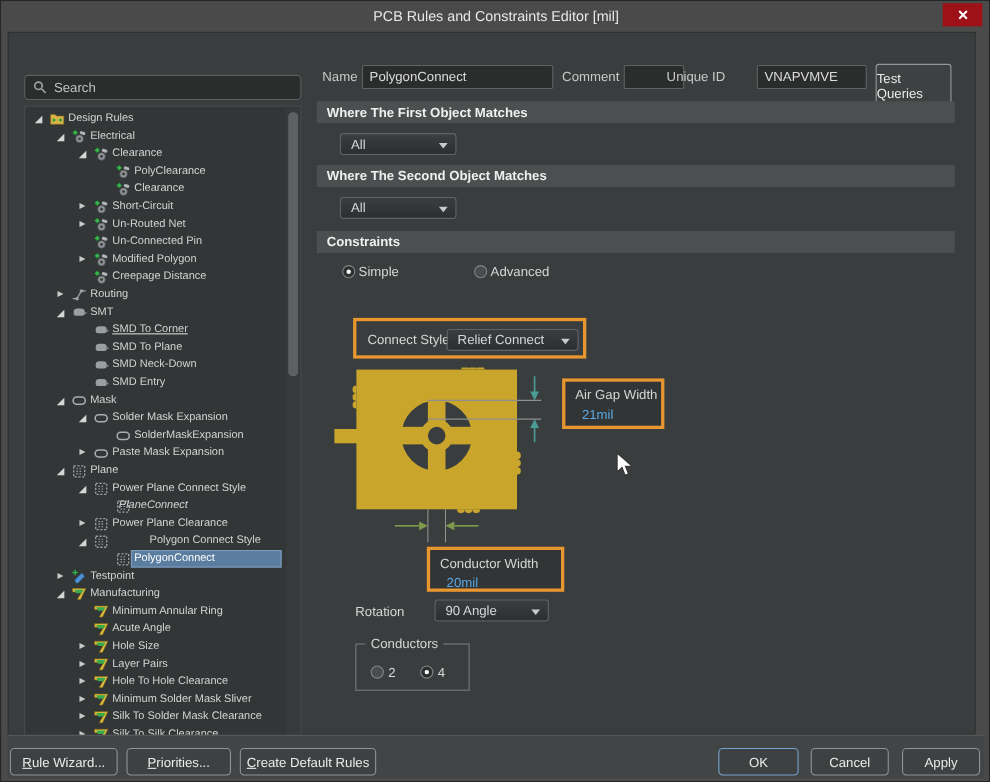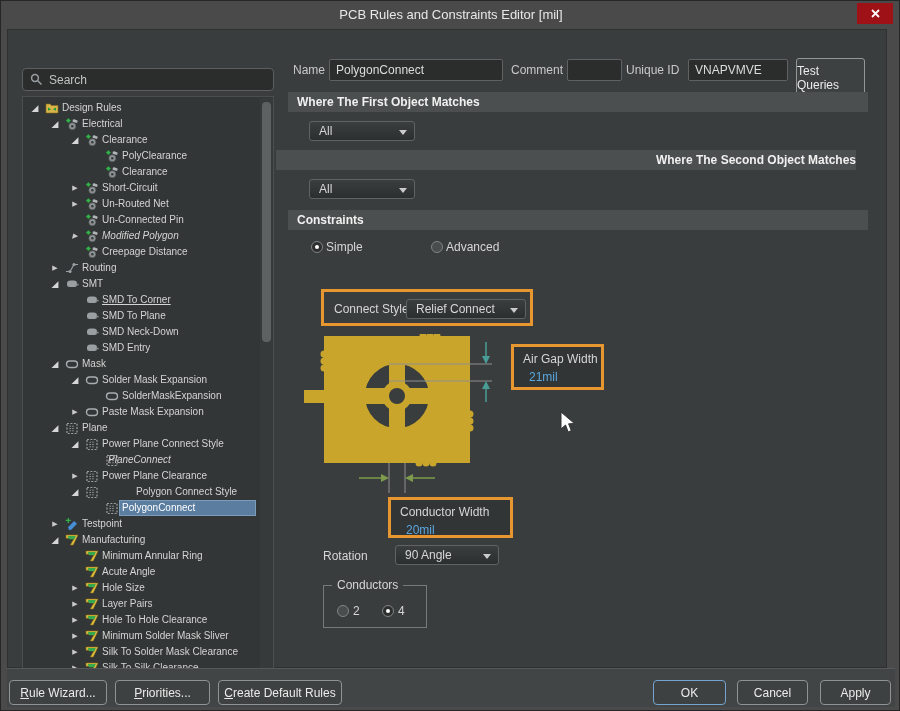--- a/index.html
+++ b/index.html
@@ -142,21 +142,21 @@
           </div>
           <div class="tree-row" style="top: 115px;">
             <span class="tree-icon" style="left: 62px;"><svg width="14" height="14" viewBox="0 0 14 14">
                 <rect x="7.6" y="2.6" width="5" height="2.8" rx="1" fill="#b0b4b6" transform="rotate(18 10 4)"></rect>
                 <circle cx="7.3" cy="9.2" r="3.4" fill="#8f9496" stroke="#5a5e60" stroke-width="0.7"></circle>
                 <circle cx="7.3" cy="9.2" r="1.3" fill="#3a3d3d"></circle>
                 <polygon points="3.4,1.2 5.8,3.6 3.4,6 1,3.6" fill="#37b24d" stroke="#1d7a30" stroke-width="0.5"></polygon>
               </svg></span>
             <span class="tree-label" style="left: 79px;">Un-Connected Pin</span>
           </div>
-          <div class="tree-row" style="top: 131px; font-style: italic;">
+          <div class="tree-row" style="top: 131px;">
             <span class="expander" style="left: 46px;">▶</span>
             <span class="tree-icon" style="left: 62px;"><svg width="14" height="14" viewBox="0 0 14 14">
                 <rect x="7.6" y="2.6" width="5" height="2.8" rx="1" fill="#b0b4b6" transform="rotate(18 10 4)"></rect>
                 <circle cx="7.3" cy="9.2" r="3.4" fill="#8f9496" stroke="#5a5e60" stroke-width="0.7"></circle>
                 <circle cx="7.3" cy="9.2" r="1.3" fill="#3a3d3d"></circle>
                 <polygon points="3.4,1.2 5.8,3.6 3.4,6 1,3.6" fill="#37b24d" stroke="#1d7a30" stroke-width="0.5"></polygon>
               </svg></span>
             <span class="tree-label" style="left: 79px;">Modified Polygon</span>
           </div>
           <div class="tree-row" style="top: 147px;">
@@ -377,28 +377,28 @@
       <div id="tree-scroll-track">
         <div id="tree-scroll-thumb"></div>
         <div id="tree-scroll-down">▼</div>
       </div>
     </div>
 
     <div class="flabel" style="left:285px;top:29px;">Name</div>
     <div class="field" style="left:321px;top:29px;width:174px;">PolygonConnect</div>
     <div class="flabel" style="left:503px;top:29px;">Comment</div>
     <div class="field" style="left:559px;top:29px;width:55px;"></div>
-    <div class="flabel" style="left:598px;top:29px;margin-left:20px;">Unique ID</div>
+    <div class="flabel" style="left:598px;top:29px;">Unique ID</div>
     <div class="field" style="left:680px;top:29px;width:100px;">VNAPVMVE</div>
     <div class="btn" style="left:788px;top:28px;width:69px;height:40px;">Test Queries</div>
 
     <div class="section-hdr" style="left:280px;top:62px;">Where The First Object Matches</div>
     <div class="dropdown" style="left:301px;top:91px;width:106px;"><span>All</span><span class="dd-arrow"></span></div>
 
-    <div class="section-hdr" style="left:268px;top:120px;text-align:right;">Where The Second Object Matches</div>
+    <div class="section-hdr" style="left:280px;top:120px;">Where The Second Object Matches</div>
     <div class="dropdown" style="left:301px;top:149px;width:106px;"><span>All</span><span class="dd-arrow"></span></div>
 
     <div class="section-hdr" style="left:280px;top:180px;">Constraints</div>
 
     <span class="radio checked" style="left:303px;top:211px;"></span>
     <span class="rlabel" style="left:318px;top:210px;">Simple</span>
     <span class="radio" style="left:423px;top:211px;"></span>
     <span class="rlabel" style="left:438px;top:210px;">Advanced</span>
 
     <div class="orange-box" style="left:313px;top:259px;width:212px;height:37px;">

